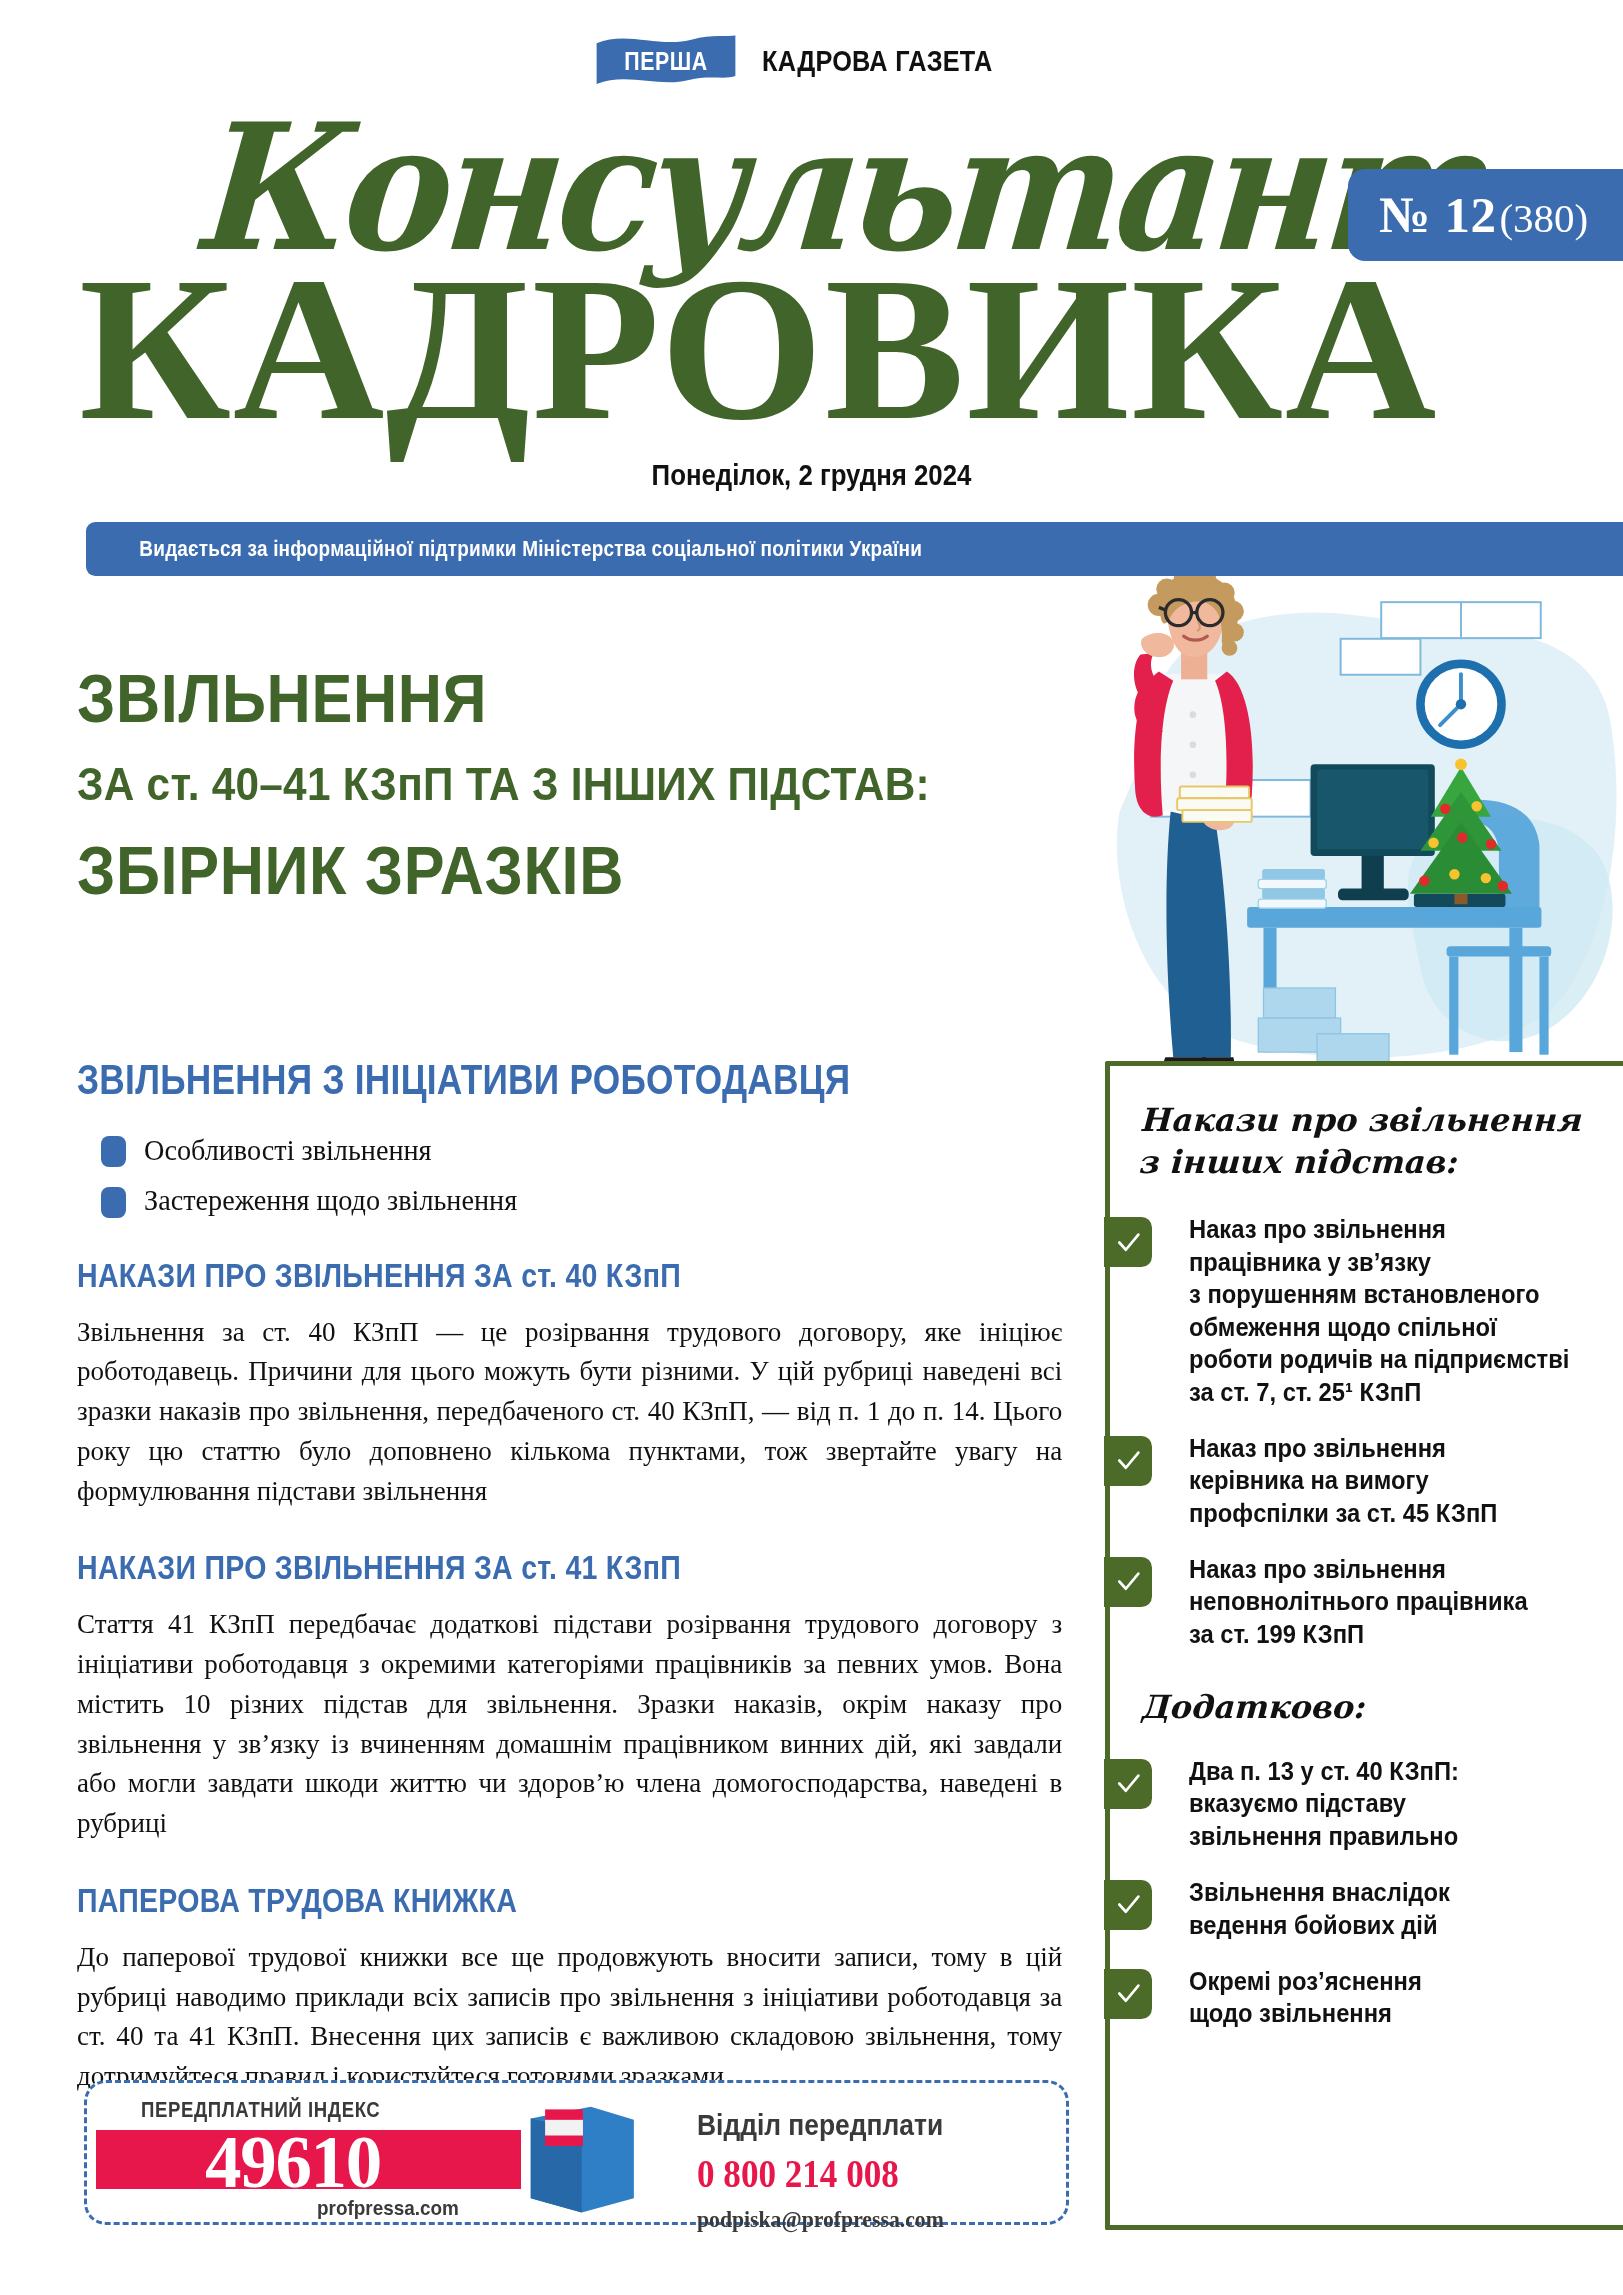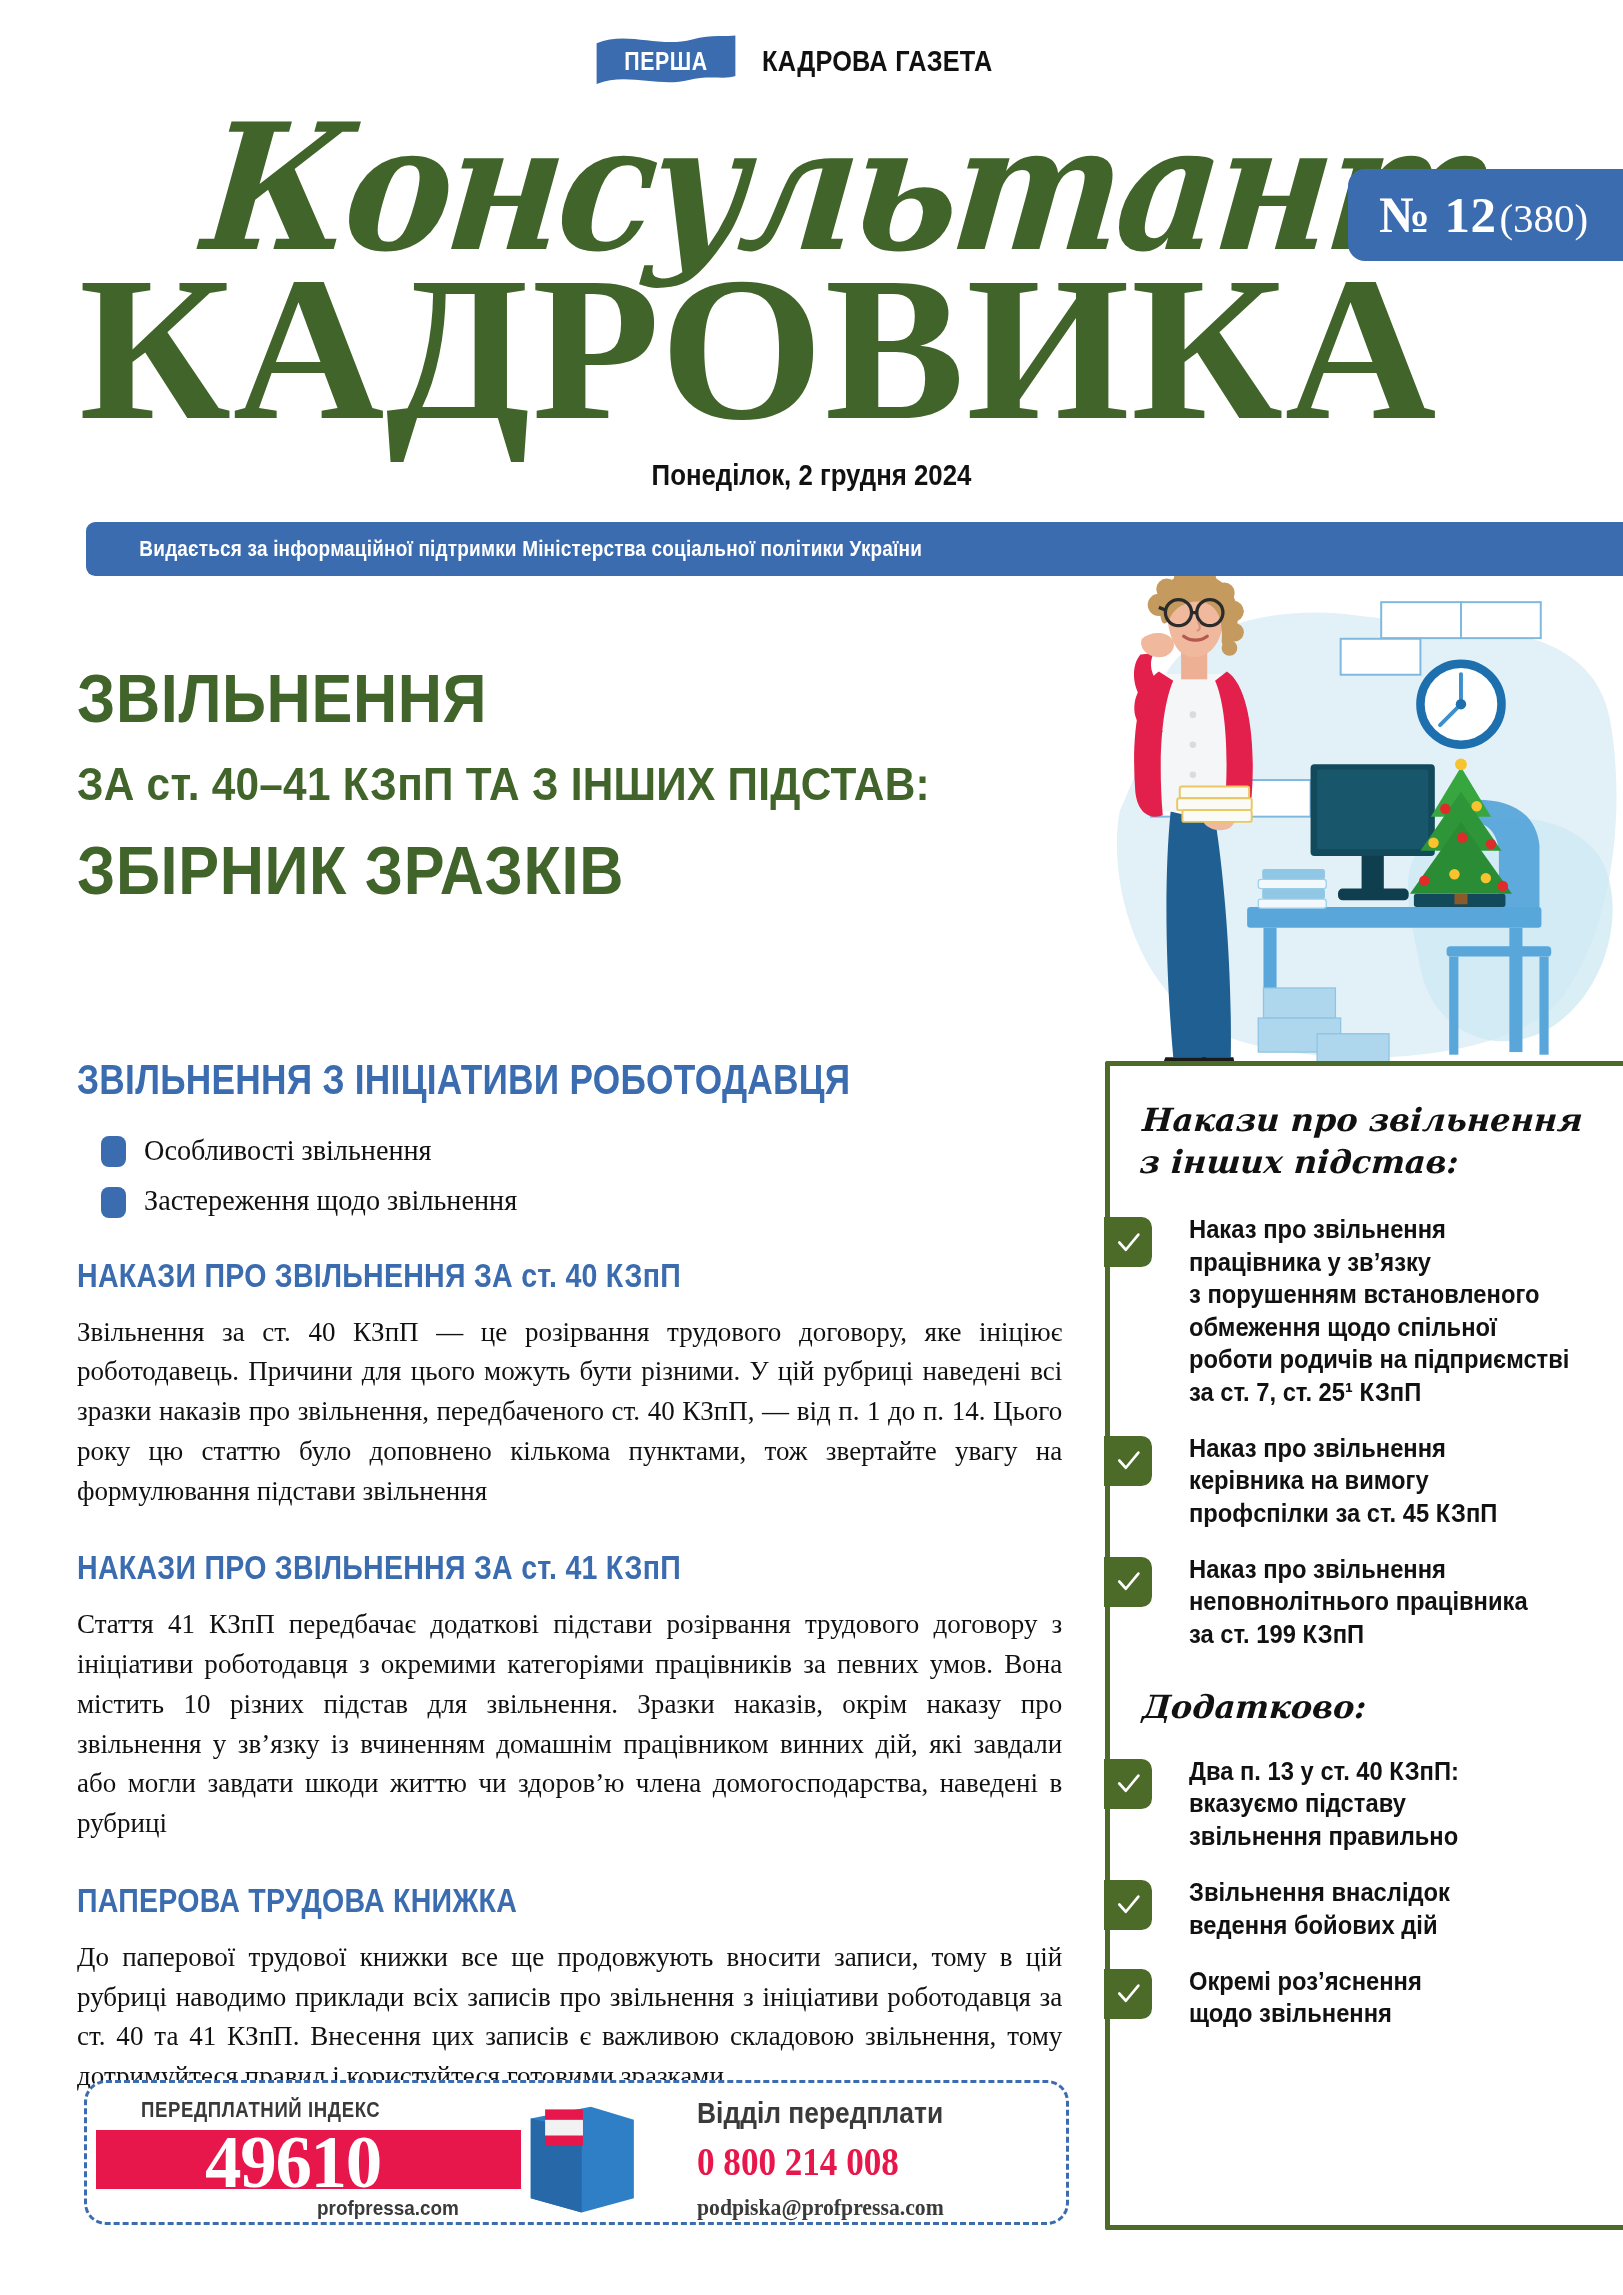--- a/index.html
+++ b/index.html
@@ -89,21 +89,21 @@
   .subbox{
     position:absolute;left:84px;top:2080px;width:985px;height:145px;
     border:3.3px dashed #3B6CB0;border-radius:22px;box-sizing:border-box;background:#fff;
   }
   .sub-left{position:absolute;left:0;top:0;width:550px;height:100%;}
   .sub-label{position:absolute;left:54px;top:14.4px;font-size:21.6px;font-weight:bold;color:#3a3a3a;transform:scaleX(.86);transform-origin:left top;letter-spacing:0.7px;}
   .redband{position:absolute;left:9.2px;top:47px;width:425px;height:59px;background:#E8174B;}
   .subindex{position:absolute;left:118px;top:38px;font-size:73px;font-weight:bold;color:#fff;letter-spacing:-1.3px;font-family:"Liberation Serif",serif;}
   .subsite{position:absolute;left:230px;top:113px;font-size:21px;font-weight:bold;color:#3a3a3a;transform:scaleX(.9);transform-origin:left top;}
   .folder{position:absolute;left:432px;top:17px;width:124px;height:118px;}
-  .sub-right{position:absolute;left:576px;top:0;width:406px;height:100%;text-align:right;}
+  .sub-right{position:absolute;left:576px;top:12px;width:406px;height:100%;text-align:right;}
   .sr-title{position:absolute;left:34px;top:13px;font-size:30px;font-weight:bold;color:#3a3a3a;transform:scaleX(.88);transform-origin:left top;}
   .sr-phone{position:absolute;left:34px;top:56px;font-size:39px;font-weight:bold;color:#E8174B;transform:scaleX(.9);transform-origin:left top;font-family:"Liberation Serif",serif;}
   .sr-mail{position:absolute;left:34px;top:111px;font-size:23.6px;font-weight:bold;color:#3a3a3a;transform:scaleX(.92);transform-origin:left top;font-family:"Liberation Serif",serif;}
 
   
   .illo{position:absolute;left:1067px;top:576px;width:563px;height:497px;}
 
   
   .greenbox{
     position:absolute;left:1105px;top:1061px;width:523px;height:1169px;

